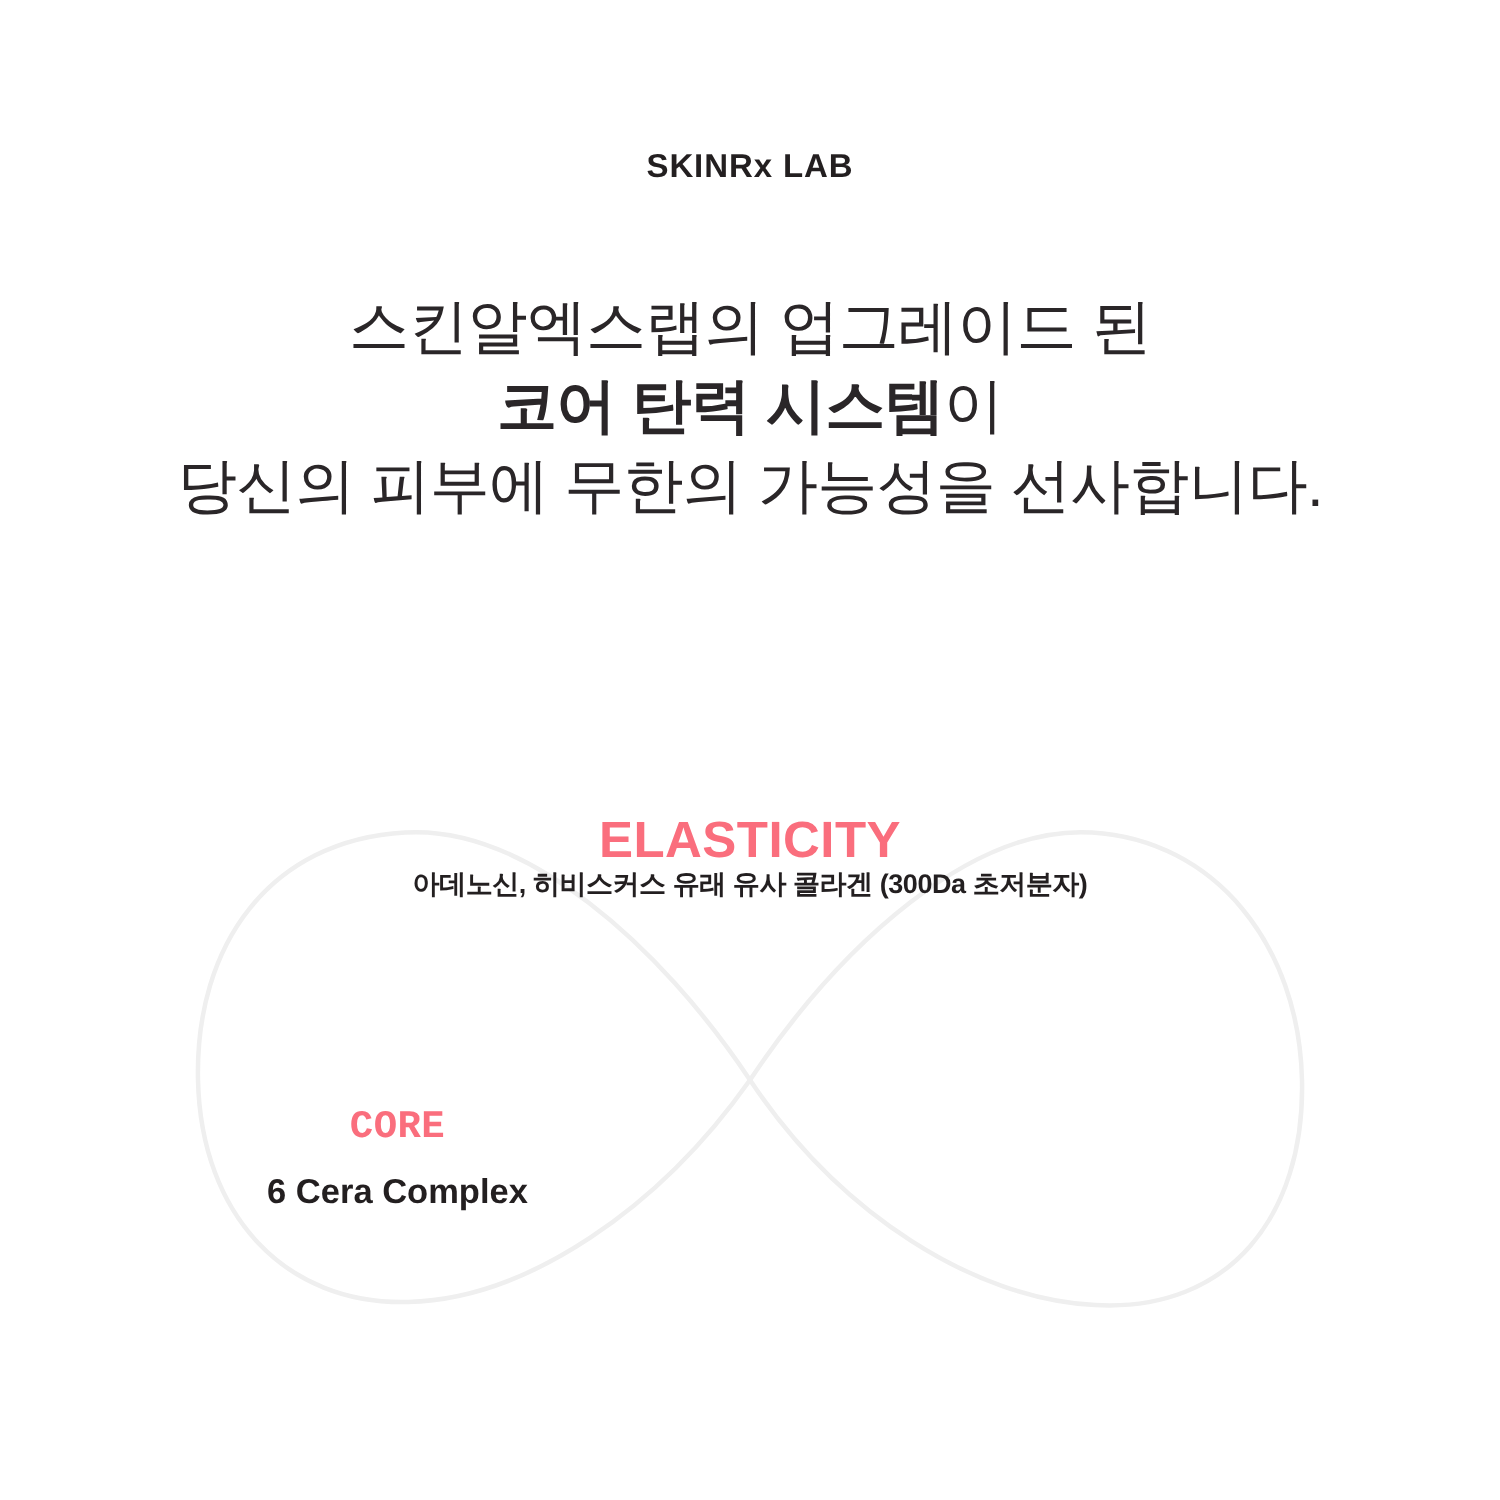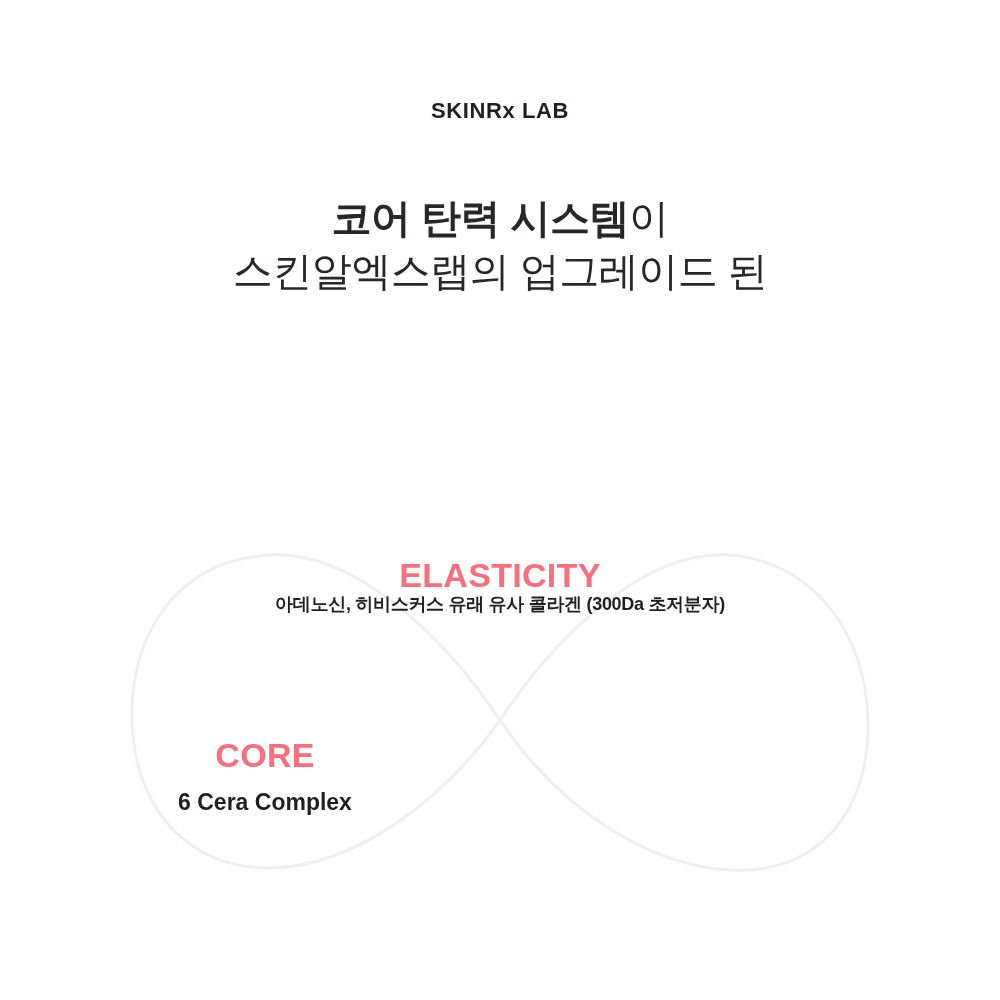--- a/index.html
+++ b/index.html
@@ -93,41 +93,42 @@
     letter-spacing: 0.3px;
   }
   .node-sub {
     color: #231f20;
     font-weight: bold;
   }
 
   
   .node-elasticity {
     left: 150px;
-    top: 38px;
+    top: 23px;
     width: 700px;
   }
   .node-elasticity .node-title {
     font-size: 34px;
     line-height: 1;
   }
   .node-elasticity .node-sub {
     font-size: 18px;
     letter-spacing: -0.3px;
   }
 
   
   .node-core {
     left: 75px;
     top: 218px;
     width: 380px;
   }
   .node-core .node-title {
-    font-size: 34px;
+    font-size: 26px;
     line-height: 1;
+    font-family: Liberation Mono, monospace;
   }
   .node-core .node-sub {
     margin-top: 17px;
     font-size: 23px;
   }
 
   
   .node-synergy {
     left: 545px;
     top: 218px;
@@ -143,22 +144,23 @@
   }
 </style>
 </head>
 <body>
 
 <div class="page">
 
   <div class="brand">SKINRx LAB</div>
 
   <div class="headline">
+    <span class="line line1">스킨알엑스랩의 업그레이드 된</span>
     <span class="line line2"><span class="em">코어 탄력 시스템</span><span>이</span></span>
-    <span class="line line1">스킨알엑스랩의 업그레이드 된</span>
+    <span class="line line3">당신의 피부에 무한의 가능성을 선사합니다.</span>
   </div>
 
   <div class="diagram">
     <svg width="1000" height="400" viewBox="0 0 1000 400">
       <path d="M500 200
                C 440 110, 350 30, 270 35
                C 180 40, 130 110, 132 200
                C 134 290, 190 350, 272 348
                C 352 346, 440 285, 500 200
                C 560 110, 648 30, 728 35

